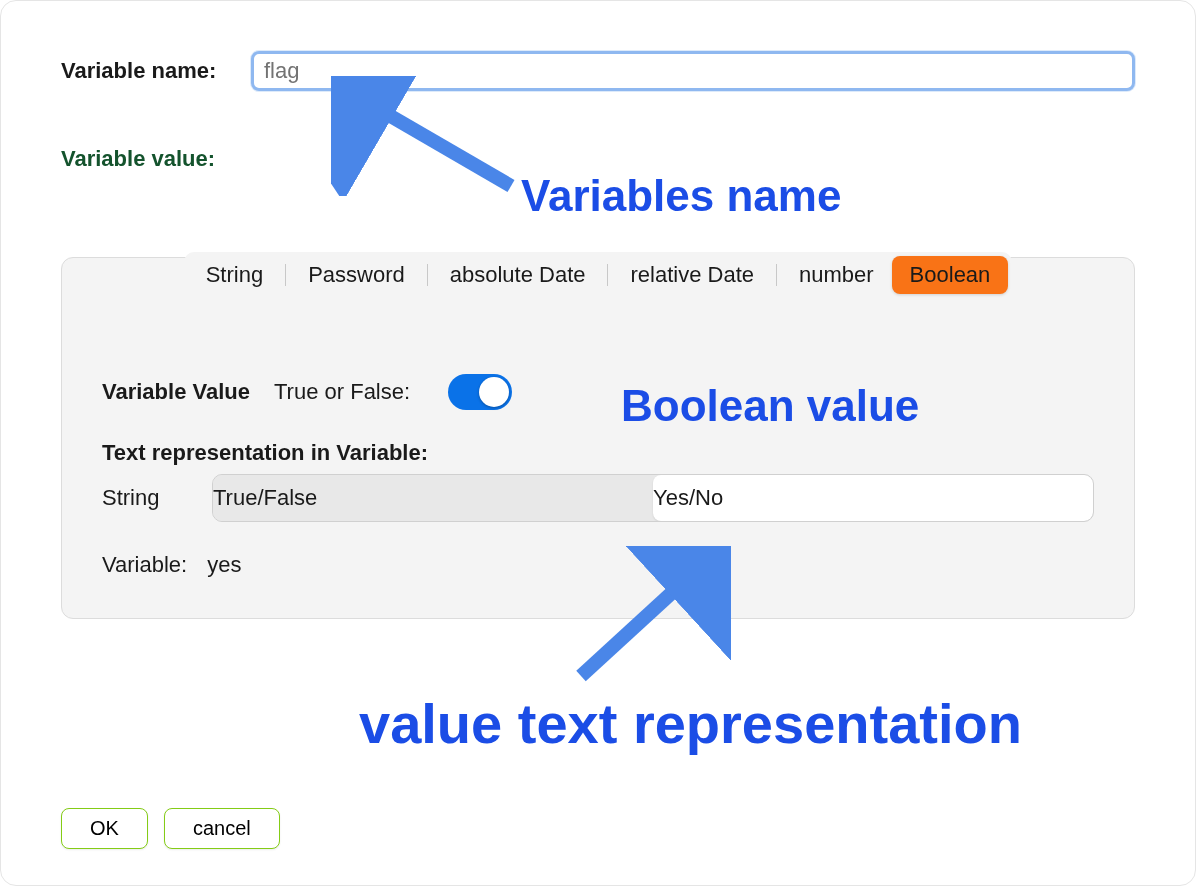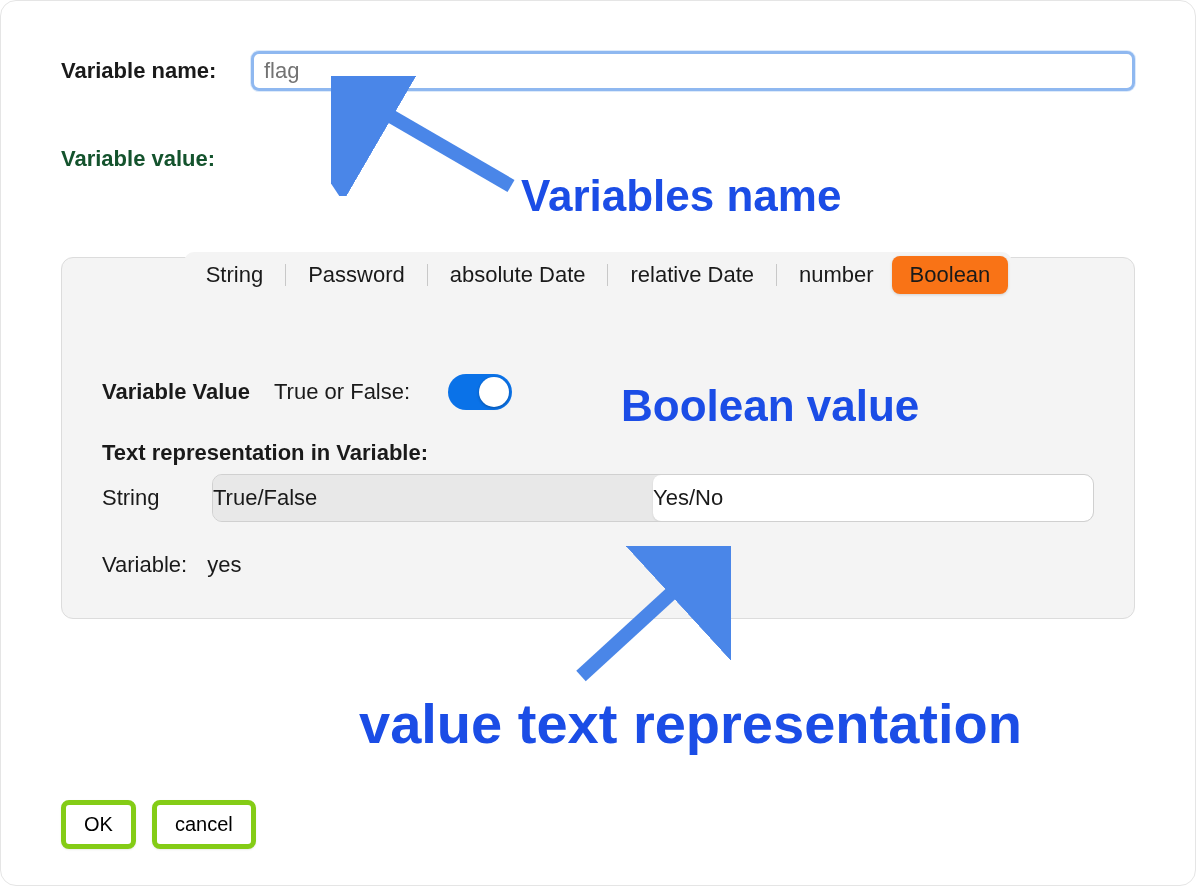--- a/index.html
+++ b/index.html
@@ -182,24 +182,24 @@
     }
     .buttons {
       position: absolute;
       bottom: 36px;
       left: 60px;
       display: flex;
       gap: 16px;
     }
     .btn {
       background: #ffffff;
-      border: 5px solid #84cc16;
+      border: 1px solid #84cc16;
       border-radius: 8px;
       font-size: 20px;
-      padding: 8px 18px;
+      padding: 8px 28px;
       cursor: pointer;
       box-shadow: 0 1px 2px rgba(0,0,0,0.08);
     }
     
     .annotation {
       position: absolute;
       font-weight: 800;
       color: #1b4de6;
       pointer-events: none;
     }

